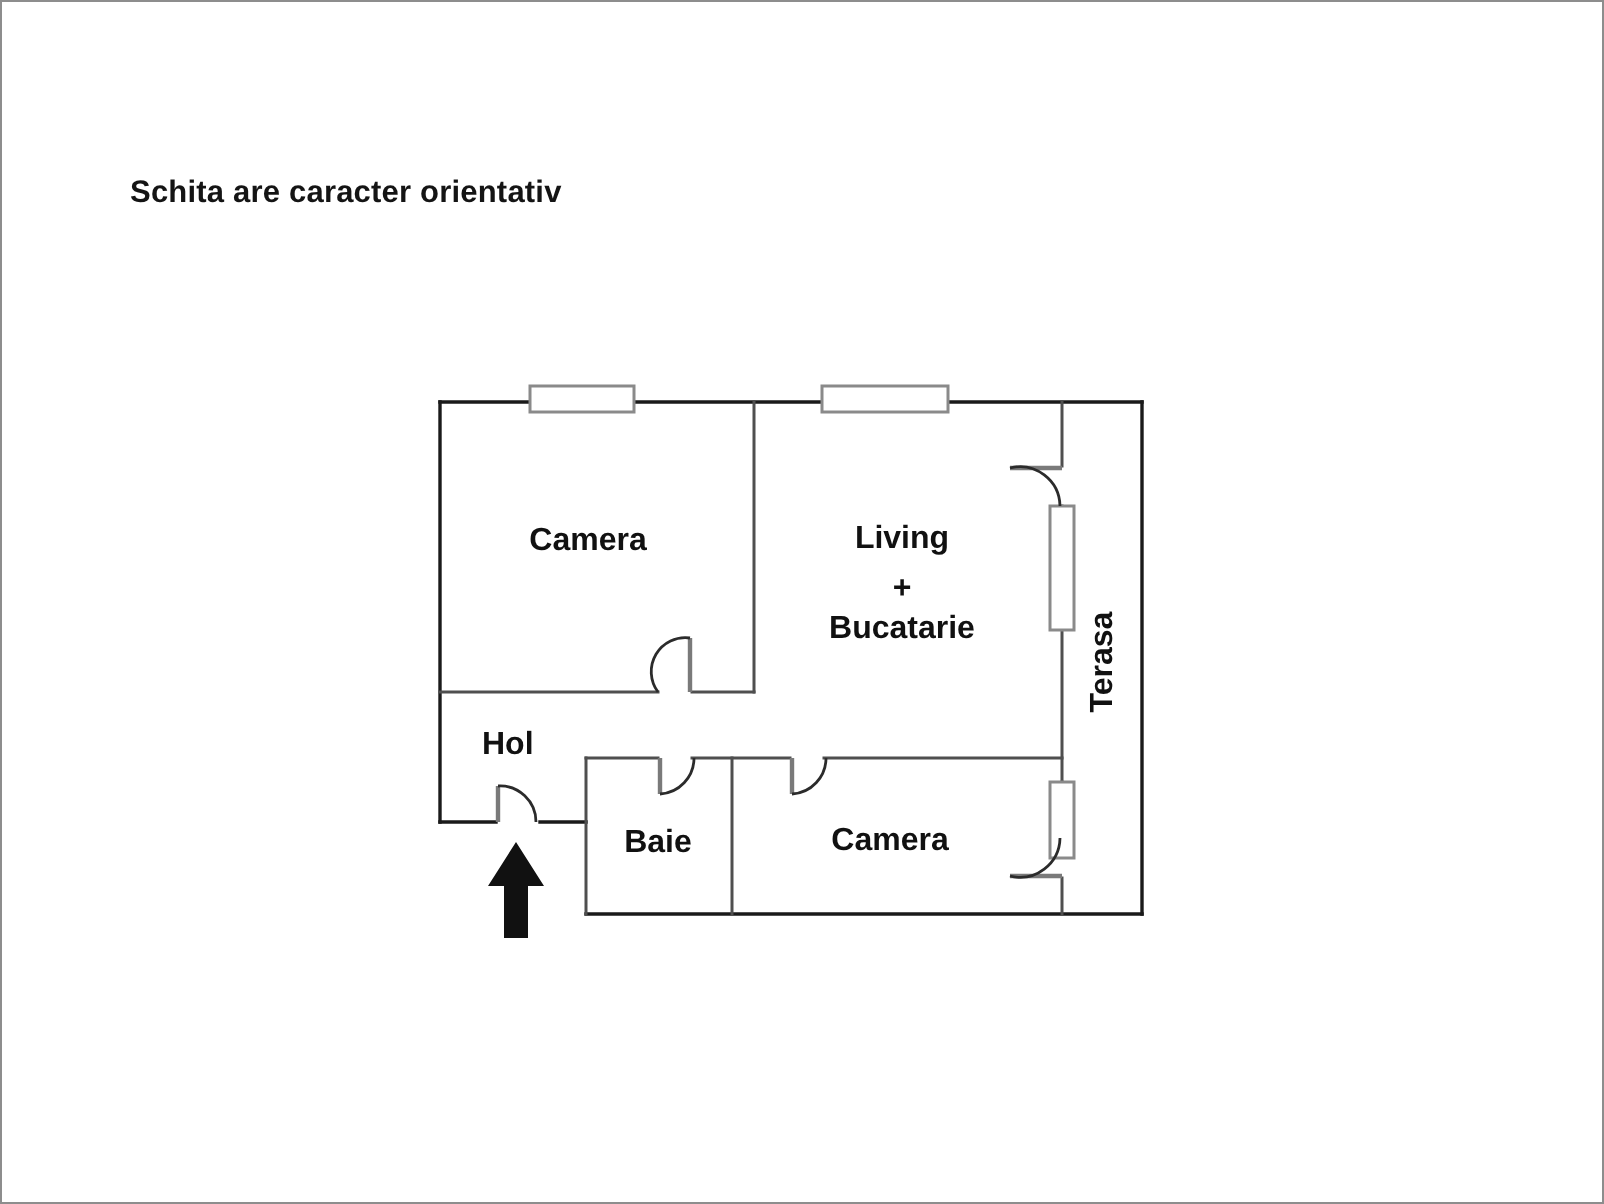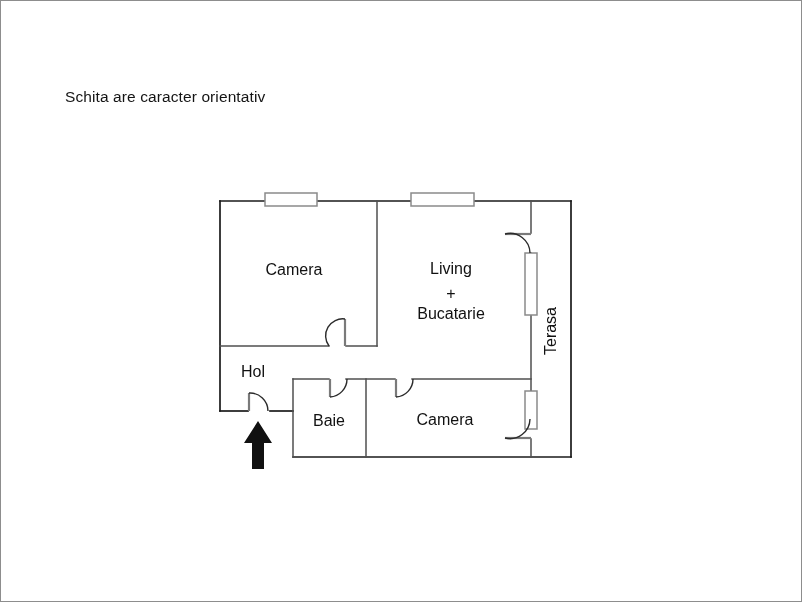--- a/index.html
+++ b/index.html
@@ -11,20 +11,21 @@
     font-family: "Liberation Sans", sans-serif;
   }
   #page {
     position: relative;
     width: 802px;
     height: 602px;
     background: #ffffff;
     box-sizing: border-box;
     border: 1px solid #8d8d8d;
     overflow: hidden;
+    font-weight: bold;
   }
   #plan-title {
     position: absolute;
     left: 64px;
     top: 87px;
     font-size: 15.5px;
     color: #141414;
     letter-spacing: 0.1px;
     white-space: nowrap;
   }

